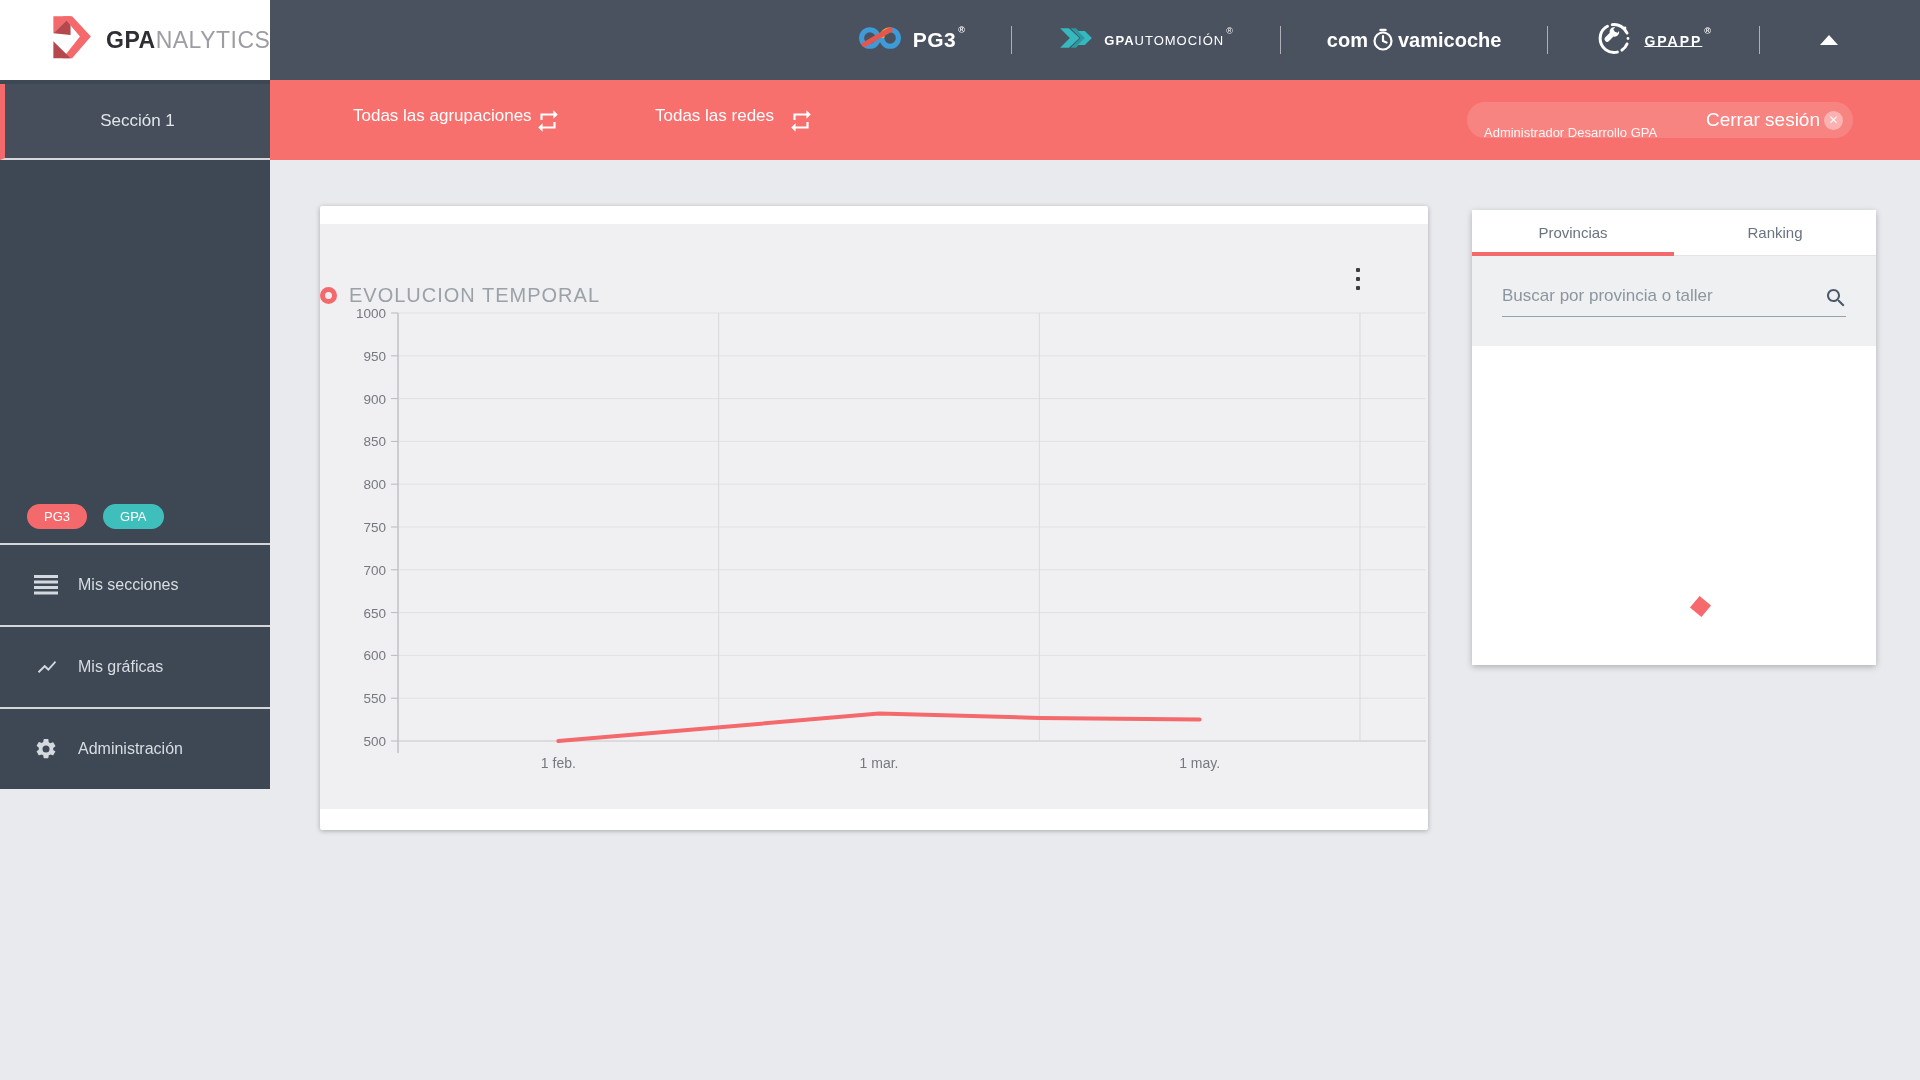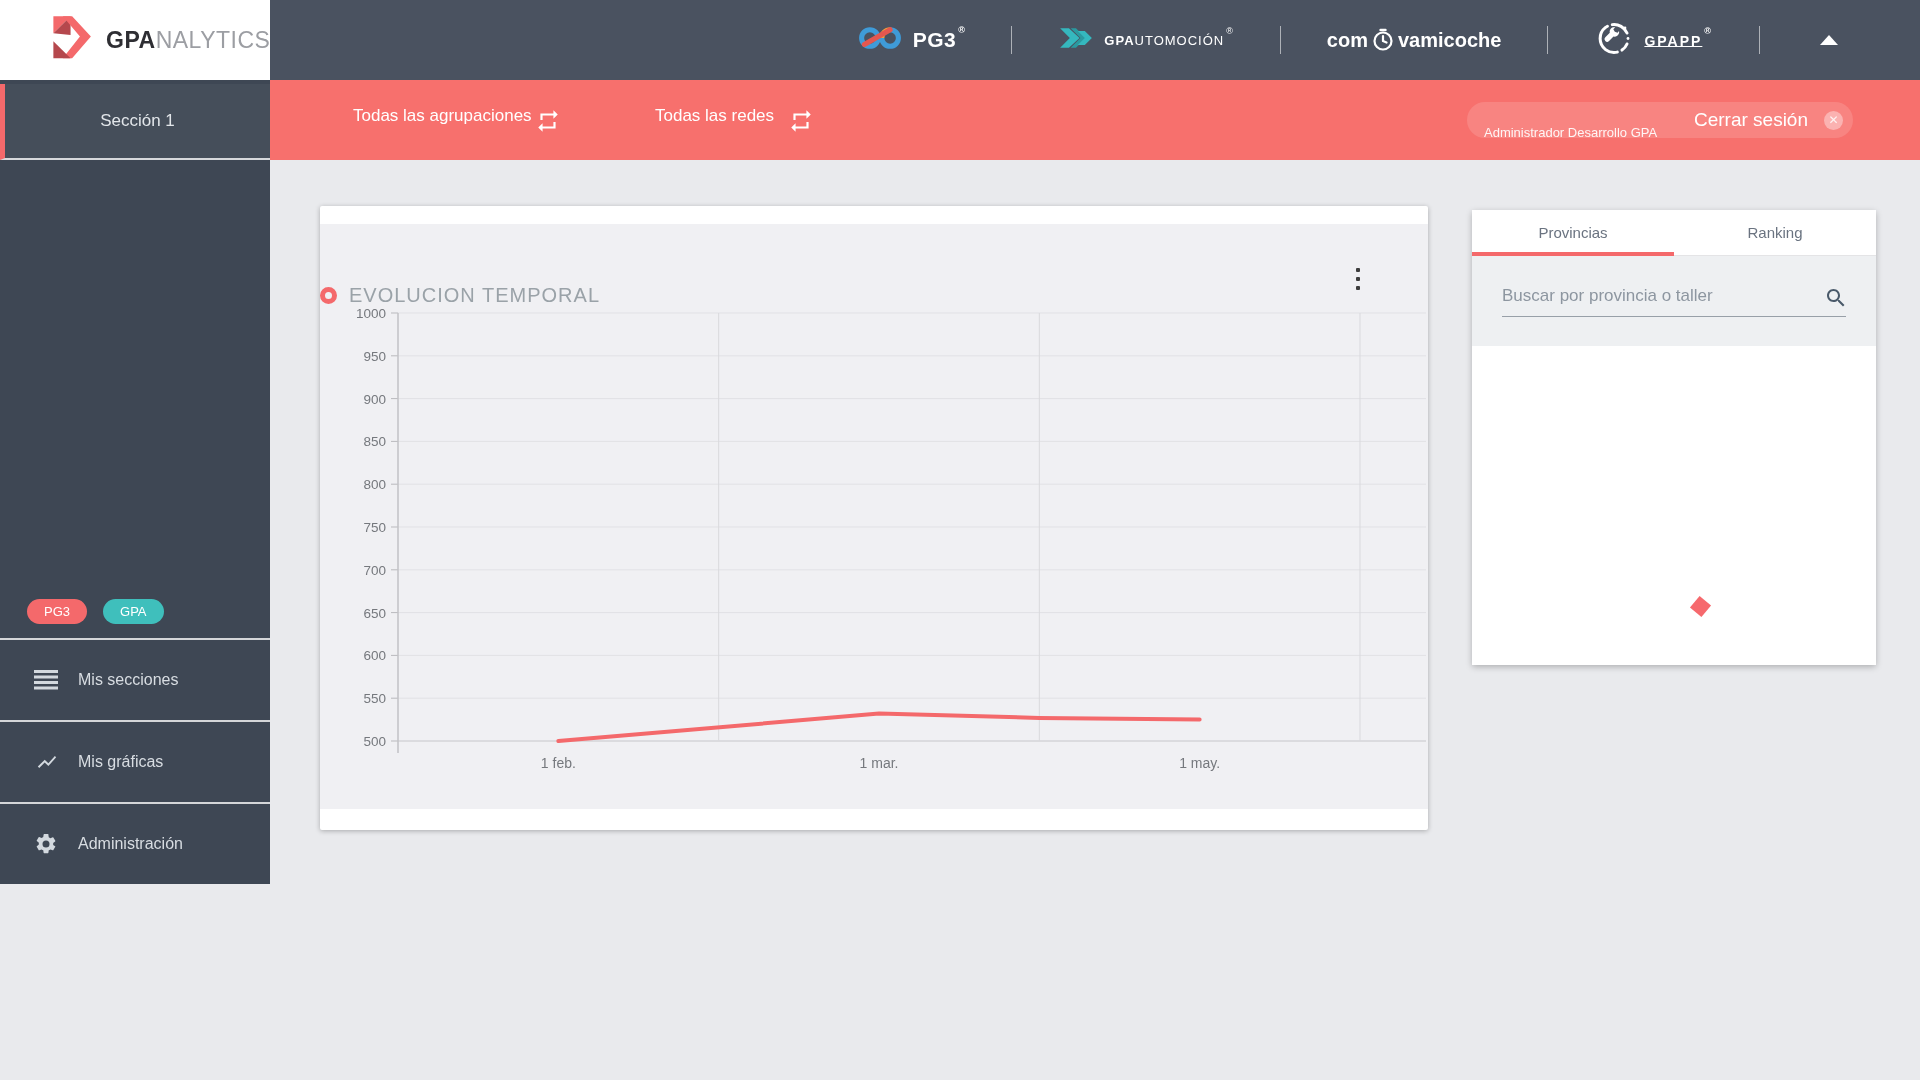--- a/index.html
+++ b/index.html
@@ -33,21 +33,21 @@
   }
   
   .logo-box {
     position:absolute; left:0; top:0; width:290px; height:80px; background:#fff;
     display:flex; align-items:center; padding-left:44px;
   }
   .logo-text { font-size:23px; margin-left:12px; color:#9c9ea3; letter-spacing:.5px; }
   .logo-text b { color:#2e2e33; font-weight:bold; }
   .logo-text sup { font-size:10px; transform:translateY(-8px); display:inline-block; margin-left:1px; }
   .sidebar {
-    position:absolute; left:0; top:80px; width:270px; height:804px; background:#3e4754;
+    position:absolute; left:0; top:80px; width:270px; height:709px; background:#3e4754;
   }
   .section-item {
     position:absolute; top:4px; left:0; right:0; height:76px;
     background:rgba(255,255,255,.04);
     border-left:5px solid #f4696b;
     border-bottom:2px solid rgba(255,255,255,.78);
     display:flex; align-items:center; justify-content:center;
     color:#e2e6ea; font-size:17px; cursor:pointer;
   }
   .sidebar-bottom { position:absolute; bottom:0; left:0; right:0; }
@@ -74,21 +74,21 @@
     color:#fff; font-size:17px; cursor:pointer;
   }
   .swap-btn { position:absolute; top:28px; width:26px; height:26px; cursor:pointer; }
   .swap-btn svg { fill:#fff; }
   .user-pill {
     position:absolute; right:67px; top:22px; width:386px; height:36px;
     background:rgba(255,255,255,.14); border-radius:18px;
     display:flex; align-items:center; padding:0 10px 0 17px;
   }
   .user-name { color:rgba(255,255,255,.92); font-size:13px; flex:1;margin-top:24px; }
-  .logout-label { color:#fff; font-size:19px; margin-right:16px; cursor:pointer; }
+  .logout-label { color:#fff; font-size:19px; margin-right:4px; cursor:pointer; }
   .logout-circle {
     width:19px; height:19px; border-radius:50%; background:rgba(255,255,255,.38);
     display:flex; align-items:center; justify-content:center; cursor:pointer;
     color:rgba(255,255,255,.85); font-size:12px; line-height:1;
   }
   
   .chart-card {
     position:absolute; left:320px; top:206px; width:1108px; height:624px;
     background:#fff; box-shadow:0 1px 5px rgba(0,0,0,.28); border-radius:2px;
   }

